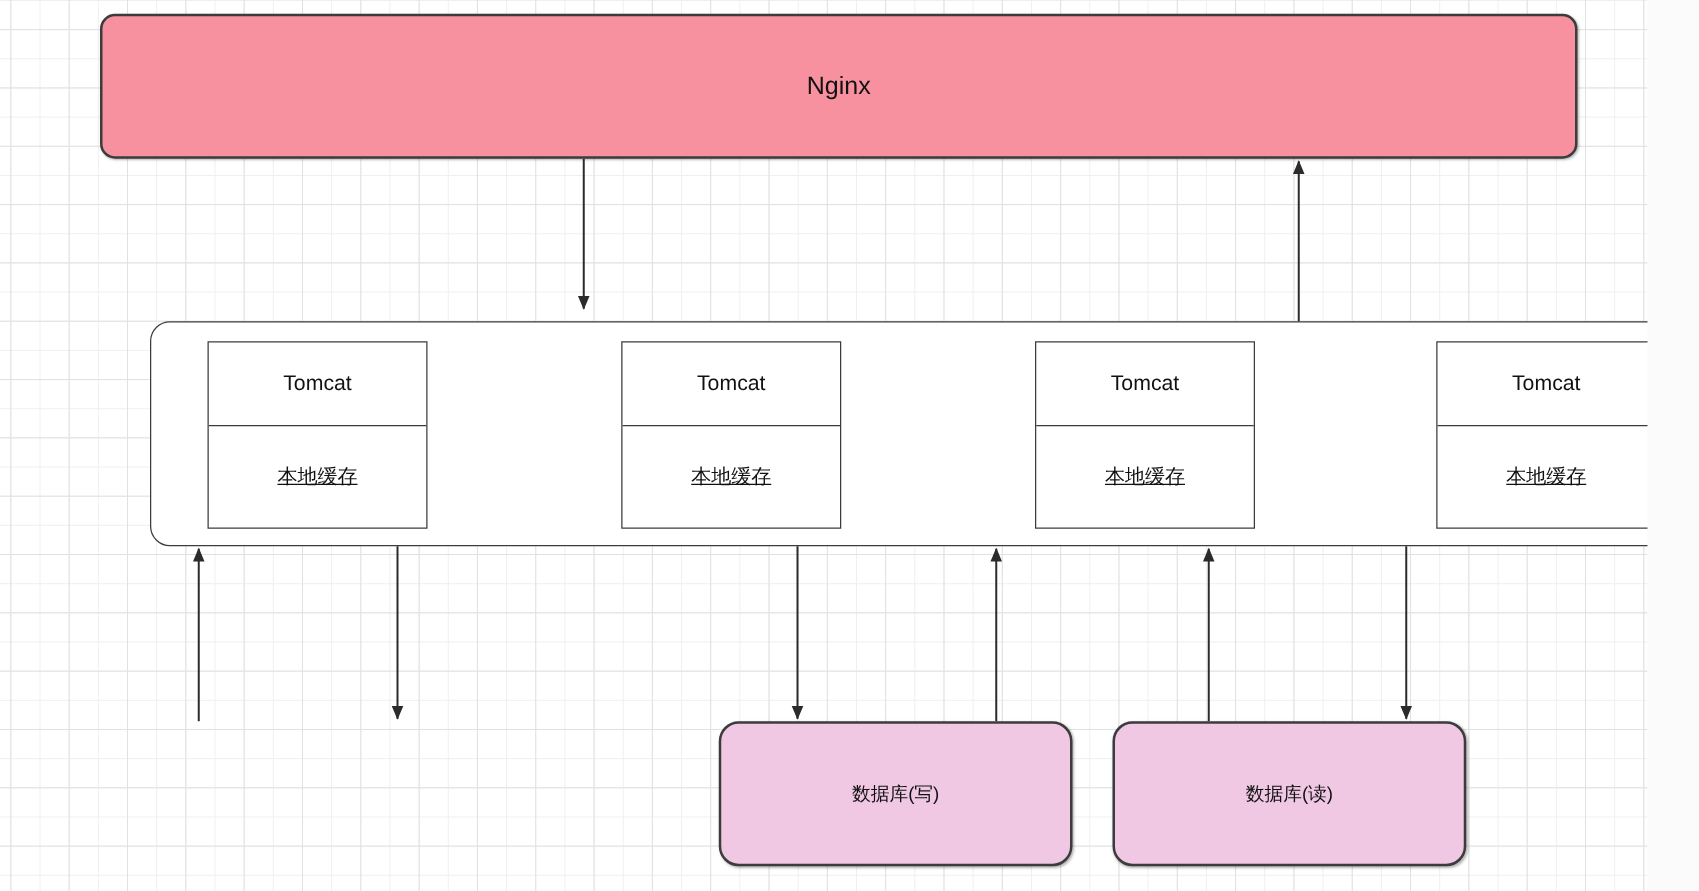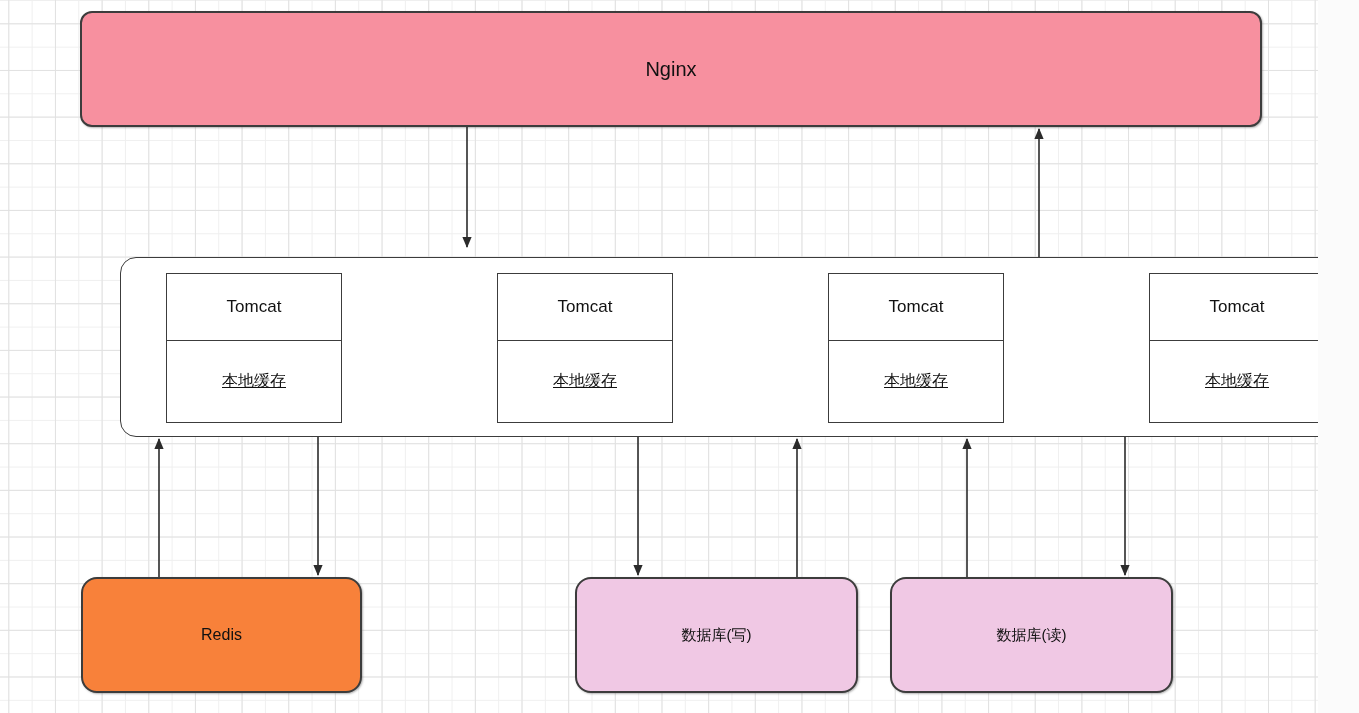--- a/index.html
+++ b/index.html
@@ -116,23 +116,20 @@
         <div class="half bottom">本地缓存</div>
       </div>
 
       <div class="tomcat tomcat-4">
         <div class="half top">Tomcat</div>
         <div class="half bottom">本地缓存</div>
       </div>
 
     </div>
 
-    <div class="node node-redis">
-      <span>Redis</span>
-    </div>
 
     <div class="node node-db node-db-write">
       <span>数据库(写)</span>
     </div>
 
     <div class="node node-db node-db-read">
       <span>数据库(读)</span>
     </div>
 
     <svg class="arrows" width="1359" height="713" viewBox="0 0 1359 713" xmlns="http://www.w3.org/2000/svg">

